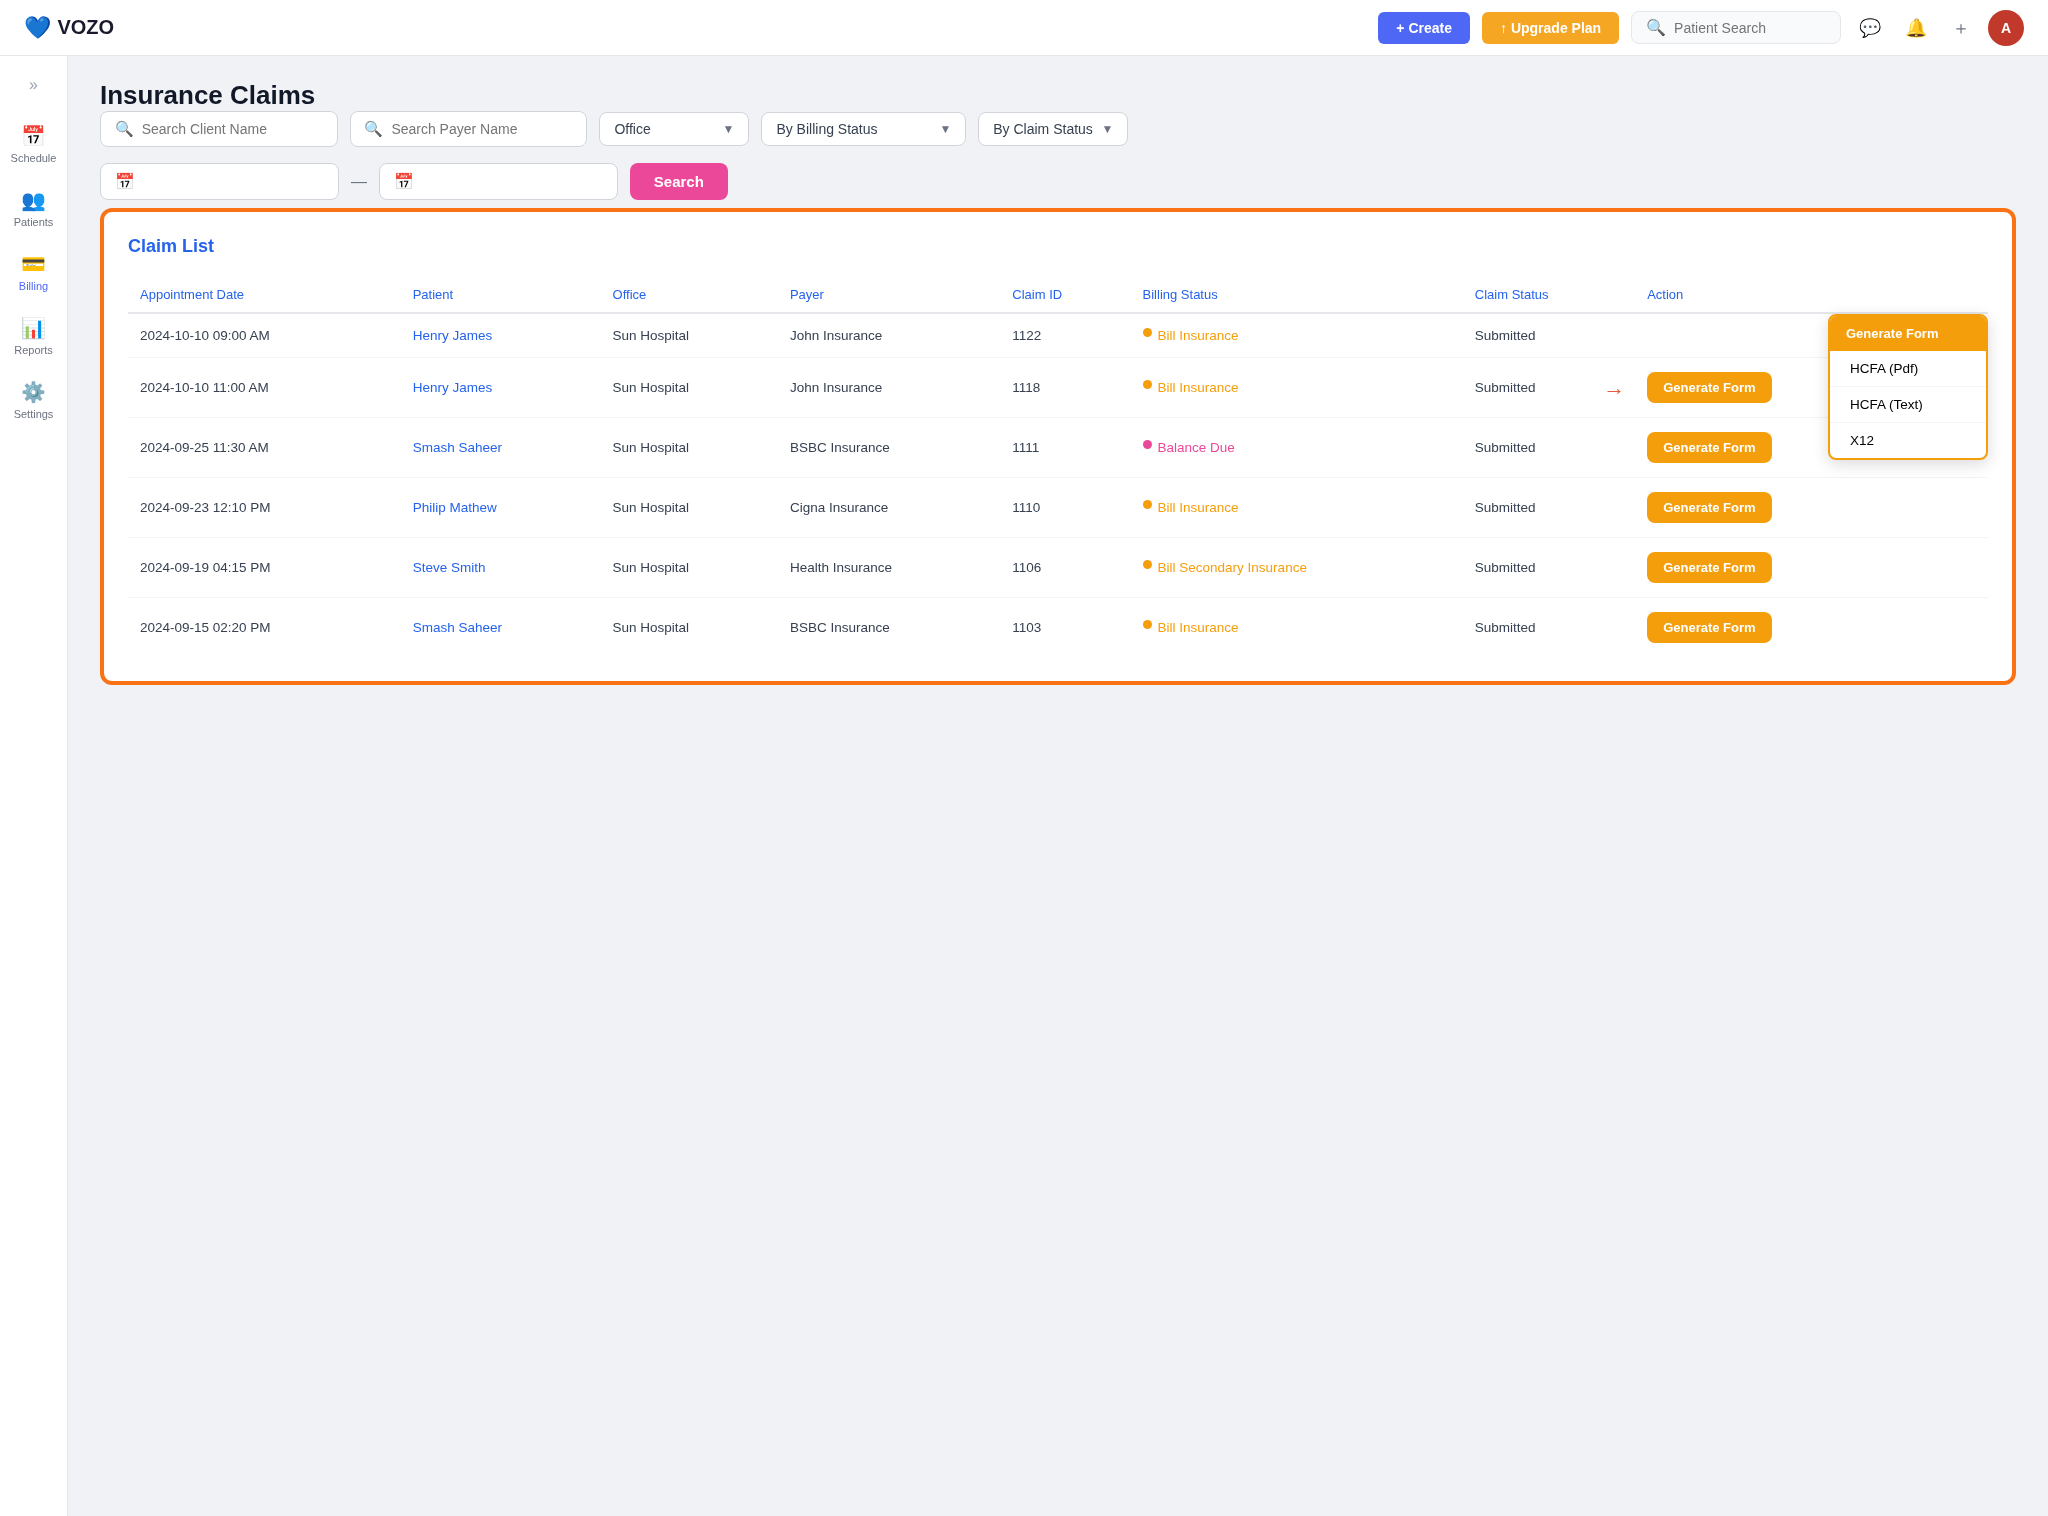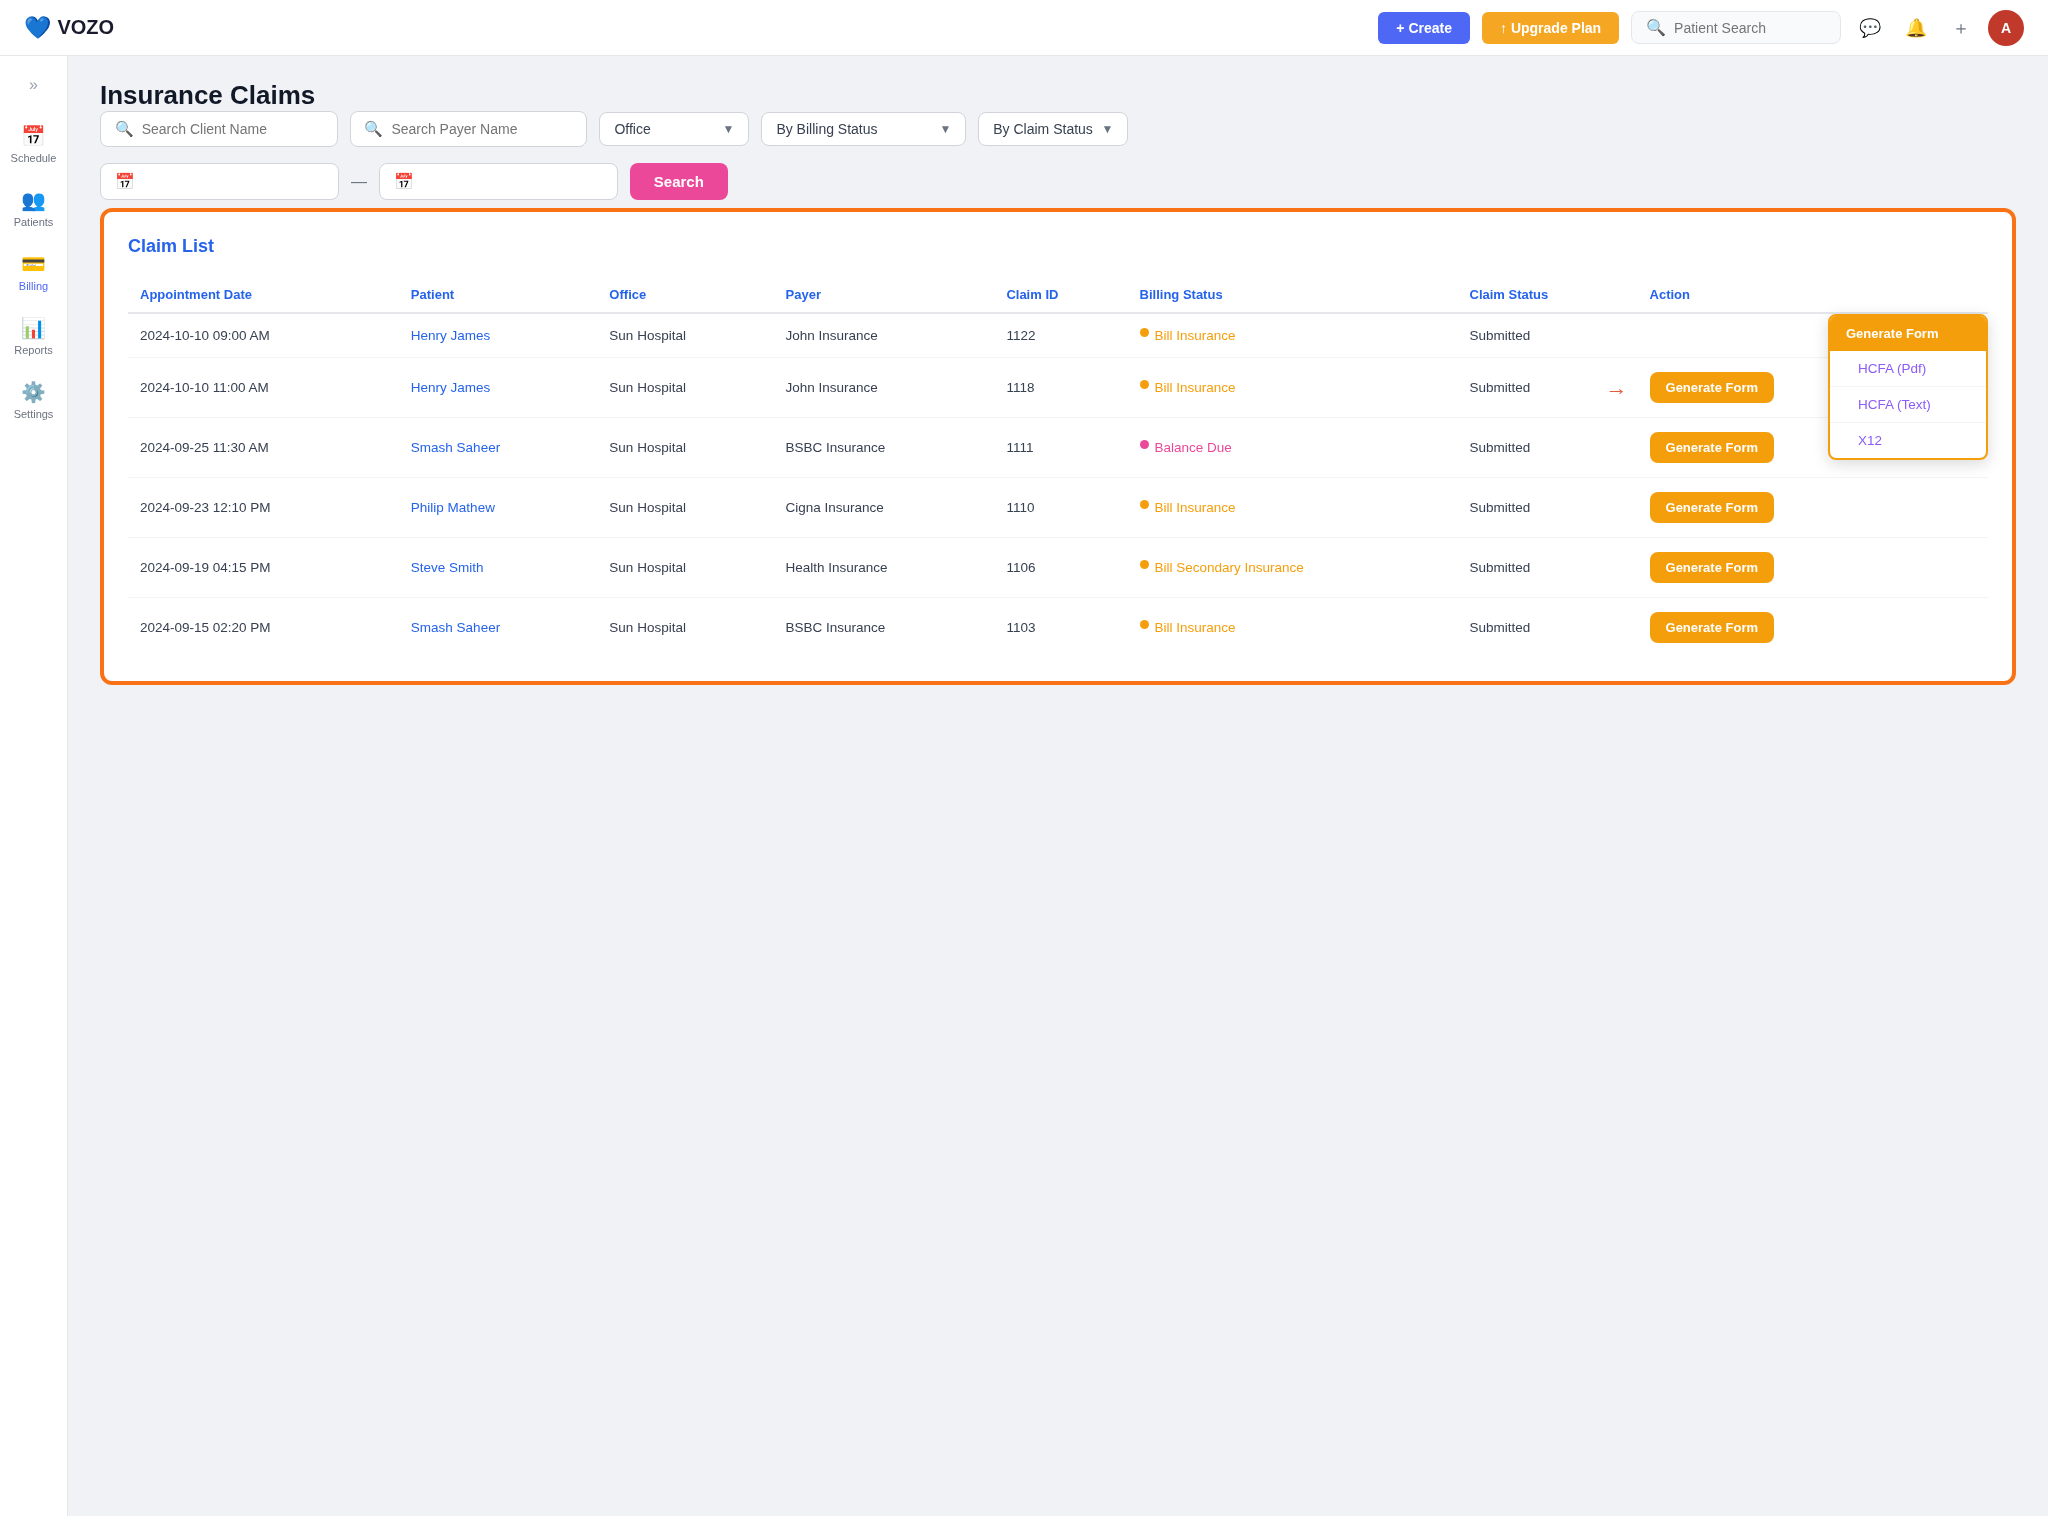--- a/index.html
+++ b/index.html
@@ -47,42 +47,42 @@
     .date-input-wrap { display: flex; align-items: center; background: #fff; border: 1px solid #d1d5db; border-radius: 8px; padding: 8px 14px; gap: 8px; }
     .date-input-wrap input { border: none; outline: none; font-size: 14px; color: #374151; background: transparent; }
     .date-sep { color: #6b7280; font-size: 16px; }
     .btn-search { background: #ec4899; color: #fff; border: none; border-radius: 8px; padding: 10px 24px; font-size: 15px; font-weight: 600; cursor: pointer; }
 
     
     .claim-card { background: #fff; border-radius: 12px; border: 4px solid #f97316; padding: 24px; margin-top: 8px; }
     .claim-list-title { font-size: 18px; font-weight: 700; color: #2563eb; margin-bottom: 20px; }
 
     table { width: 100%; border-collapse: collapse; }
-    thead th { color: #2563eb; font-size: 13px; font-weight: 700; padding: 10px 12px; text-align: left; border-bottom: 2px solid #e5e7eb; white-space: nowrap; }
+    thead th { color: #2563eb; font-size: 13px; font-weight: 400; padding: 10px 12px; text-align: left; border-bottom: 2px solid #e5e7eb; white-space: nowrap; }
     tbody tr { border-bottom: 1px solid #f3f4f6; }
     tbody tr:last-child { border-bottom: none; }
     tbody td { padding: 14px 12px; font-size: 13.5px; color: #374151; vertical-align: middle; }
 
     .patient-link { color: #2563eb; text-decoration: none; font-weight: 500; cursor: pointer; }
 
     .status-dot { display: inline-block; width: 9px; height: 9px; border-radius: 50%; margin-right: 6px; }
     .status-orange { background: #f59e0b; }
     .status-pink { background: #ec4899; }
 
     .billing-status { display: flex; align-items: flex-start; }
     .billing-label-orange { color: #f59e0b; font-weight: 500; }
     .billing-label-pink { color: #ec4899; font-weight: 500; }
 
     .btn-generate { background: #f59e0b; color: #fff; border: none; border-radius: 8px; padding: 8px 16px; font-size: 13px; font-weight: 600; cursor: pointer; white-space: nowrap; }
 
     
     .dropdown-cell { position: relative; }
     .dropdown-popup { position: absolute; right: 0; top: 0; background: #fff; border: 2px solid #f59e0b; border-radius: 8px; box-shadow: 0 4px 16px rgba(0,0,0,0.15); min-width: 160px; z-index: 100; }
     .dropdown-popup .dropdown-header { background: #f59e0b; color: #fff; font-weight: 600; font-size: 13px; padding: 10px 16px; border-radius: 6px 6px 0 0; cursor: pointer; }
-    .dropdown-popup .dropdown-item { padding: 10px 28px; font-size: 13.5px; color: #8b5cf6; cursor: pointer; border-bottom: 1px solid #f3f4f6; }
+    .dropdown-popup .dropdown-item { padding: 10px 20px; font-size: 13.5px; color: #000000; cursor: pointer; border-bottom: 1px solid #f3f4f6; }
     .dropdown-popup .dropdown-item:last-child { border-bottom: none; }
   </style>
 </head>
 <body>
 
 <nav class="topnav">
   <div class="logo">
     <span class="logo-icon">💙</span>
     <span>VOZO</span>
   </div>

